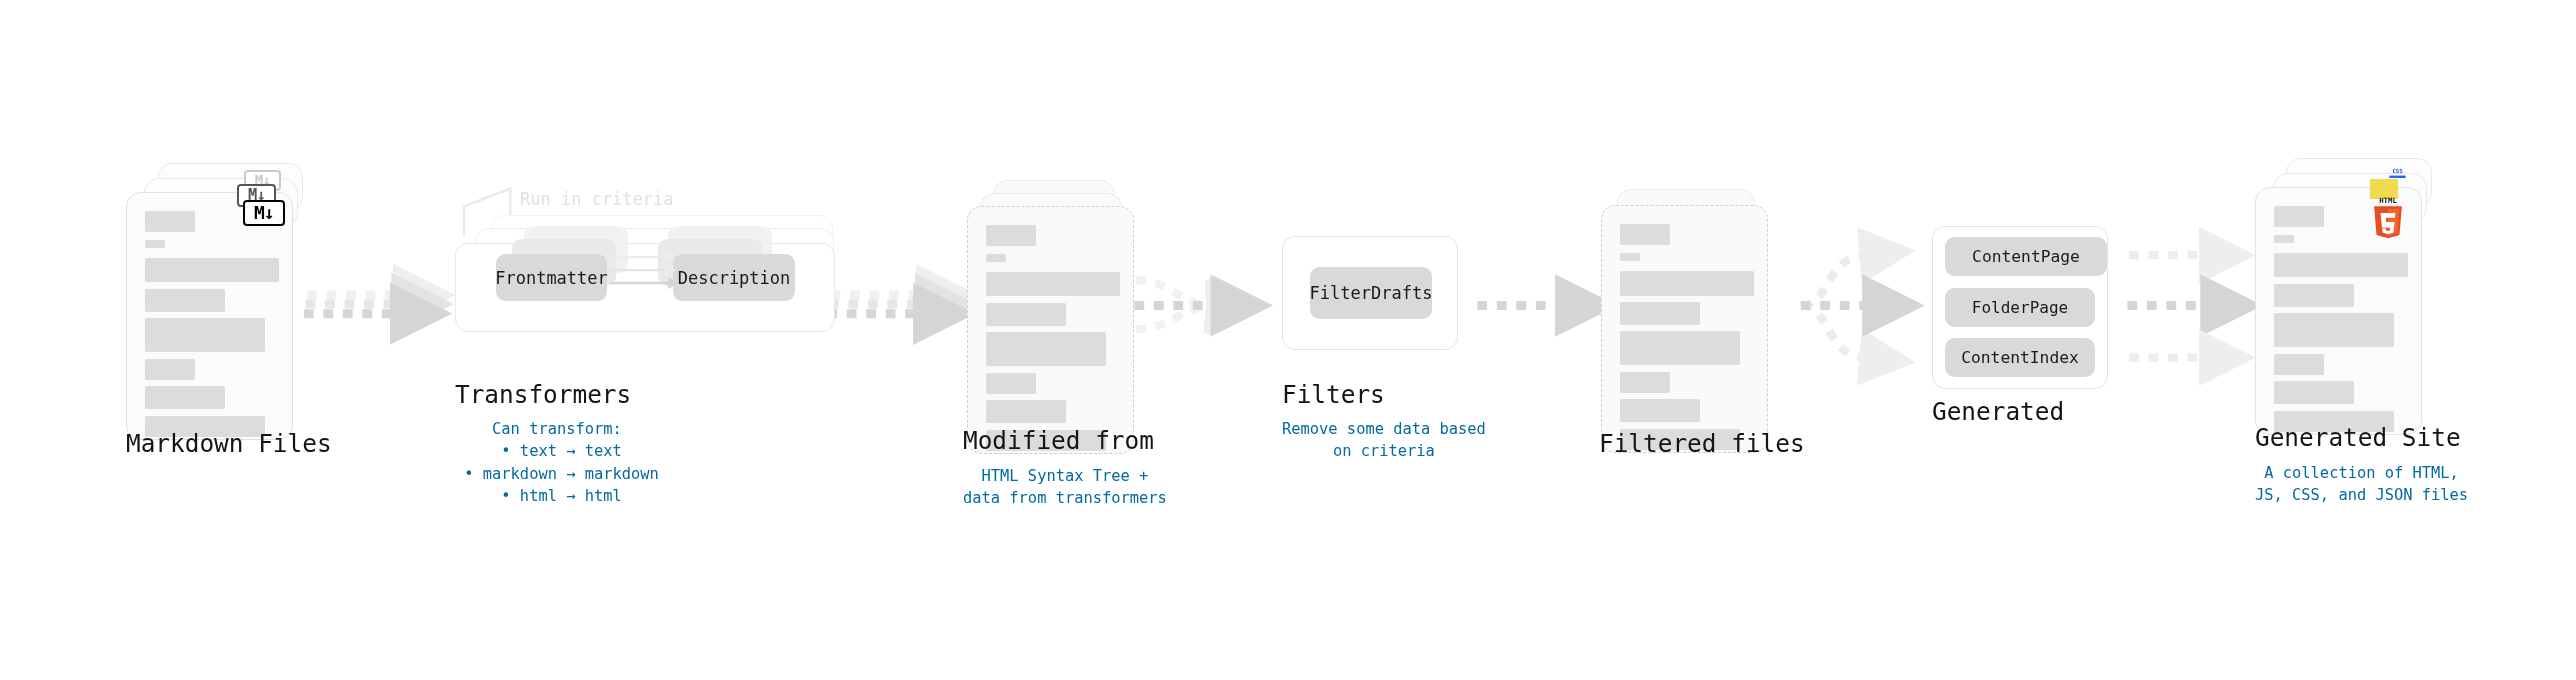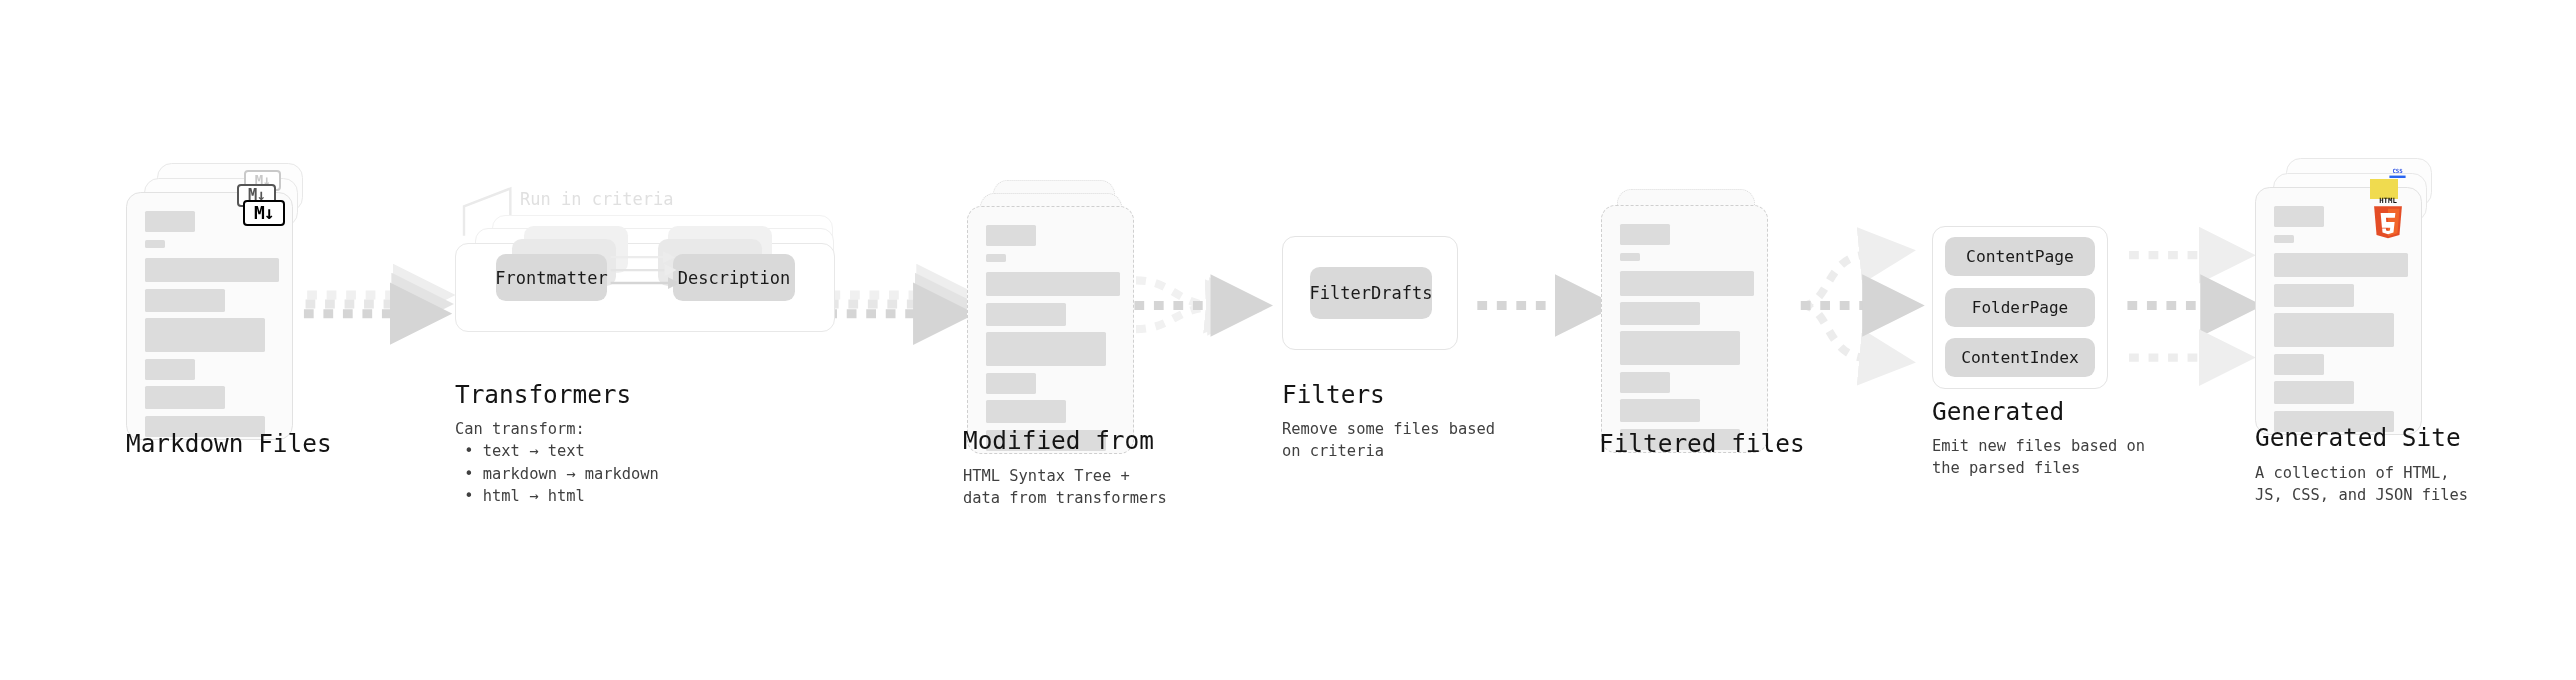--- a/index.html
+++ b/index.html
@@ -104,23 +104,24 @@
   .title {
     position: absolute;
     font-size: 24.4px;
     color: #141414;
     white-space: nowrap;
     letter-spacing: 0px;
   }
   .subtitle {
     position: absolute;
     font-size: 15.4px;
-    color: #404040;
+    color: #0369a1;
     line-height: 1.45;
     white-space: pre;
+    text-align: center;
   }
   .annot {
     position: absolute;
     font-size: 17px;
     color: #e0e0e0;
     white-space: nowrap;
   }
 
   
   #arrows {
@@ -259,47 +260,45 @@
   </div>
   <div class="title" style="left:963px; top:426px;">Modified from</div>
   <div class="subtitle" style="left:963px; top:465px;">HTML Syntax Tree +
 data from transformers</div>
 
   <div class="node" style="left:1282px; top:236px;">
     <div class="groupbox" style="left:0px; top:0px; width:176px; height:114px;"></div>
     <div class="chip" style="left:28px; top:31px; width:122px; height:52px; font-size:17px;">FilterDrafts</div>
   </div>
   <div class="title" style="left:1282px; top:380px;">Filters</div>
-  <div class="subtitle" style="left:1282px; top:418px;">Remove some files based
+  <div class="subtitle" style="left:1282px; top:418px;">Remove some data based
 on criteria</div>
 
   <div class="docstack" style="left:1601px; top:189px;">
     <div class="doc dotted" style="left:16.3px; top:0px; width:138px; height:41px; border-color:#dcdcdc;"></div>
     <div class="doc dashed" style="left:0px; top:16.3px; width:167px; height:248px;">
       <div class="bar" style="left:18px; top:18px; width:50px; height:21px;"></div>
       <div class="bar" style="left:18px; top:47px; width:19.5px; height:8.1px;"></div>
       <div class="bar" style="left:18px; top:65px; width:134px; height:24.4px;"></div>
       <div class="bar" style="left:18px; top:96px; width:80px; height:23px;"></div>
       <div class="bar" style="left:18px; top:125px; width:120px; height:34px;"></div>
       <div class="bar" style="left:18px; top:166px; width:50px; height:21px;"></div>
       <div class="bar" style="left:18px; top:193px; width:80px; height:23px;"></div>
       <div class="bar" style="left:18px; top:223px; width:120px; height:21px;"></div>
     </div>
   </div>
   <div class="title" style="left:1599px; top:429px;">Filtered files</div>
 
   <div class="node" style="left:1932px; top:226px;">
     <div class="groupbox" style="left:0px; top:0px; width:176px; height:163px;"></div>
-    <div class="chip" style="left:13px; top:11.4px; width:150px; height:39px; font-size:16.3px;">ContentPage</div>
+    <div class="chip" style="left:13px; top:11.4px; width:162px; height:39px; font-size:16.3px;">ContentPage</div>
     <div class="chip" style="left:13px; top:62px; width:150px; height:39px; font-size:16px;">FolderPage</div>
     <div class="chip" style="left:13px; top:112px; width:150px; height:39px; font-size:16.3px;">ContentIndex</div>
   </div>
   <div class="title" style="left:1932px; top:397px;">Generated</div>
-  <div class="subtitle" style="left:1932px; top:435px;">Emit new files based on
-the parsed files</div>
 
   <div class="docstack" style="left:2255px; top:158px;">
     <div class="doc ghost" style="left:31px; top:0px; width:146px; height:49px;"></div>
     <div class="doc ghost" style="left:18px; top:14.6px; width:154px; height:49px;"></div>
     <div class="doc solid" style="left:0px; top:29px; width:167px; height:248px;">
       <div class="bar" style="left:18px; top:18px; width:50px; height:21px;"></div>
       <div class="bar" style="left:18px; top:47px; width:19.5px; height:8.1px;"></div>
       <div class="bar" style="left:18px; top:65px; width:134px; height:24.4px;"></div>
       <div class="bar" style="left:18px; top:96px; width:80px; height:23px;"></div>
       <div class="bar" style="left:18px; top:125px; width:120px; height:34px;"></div>

